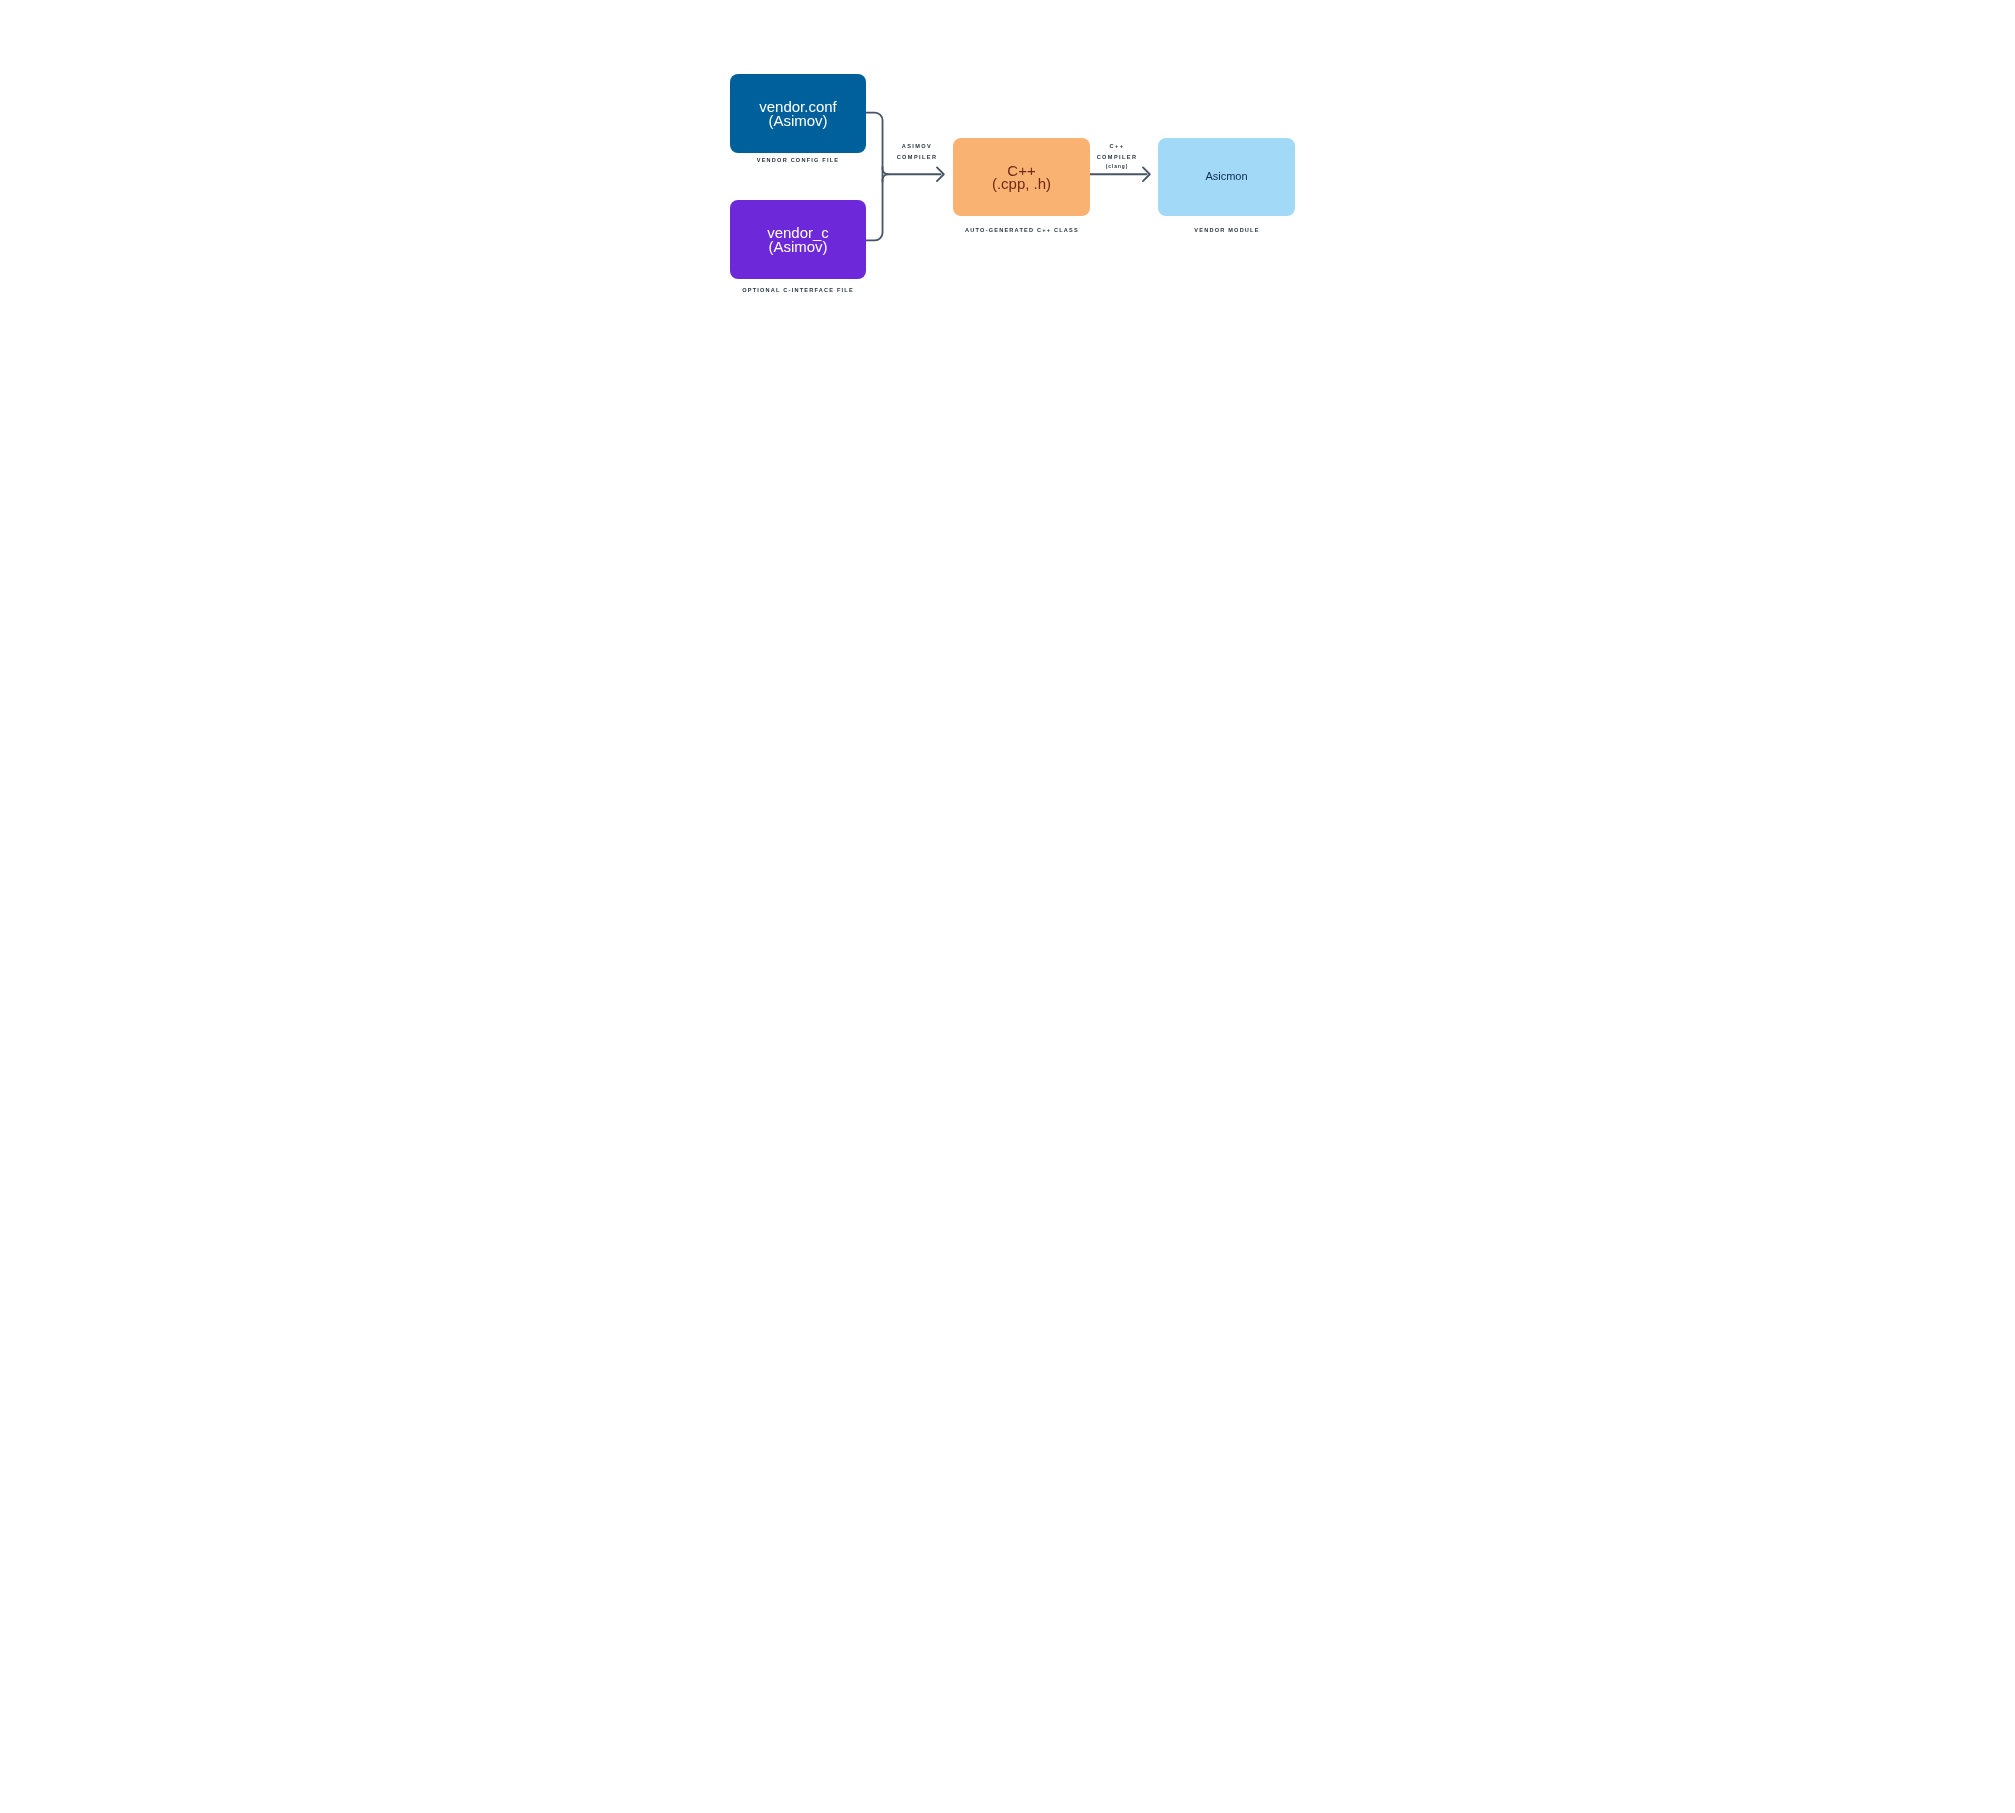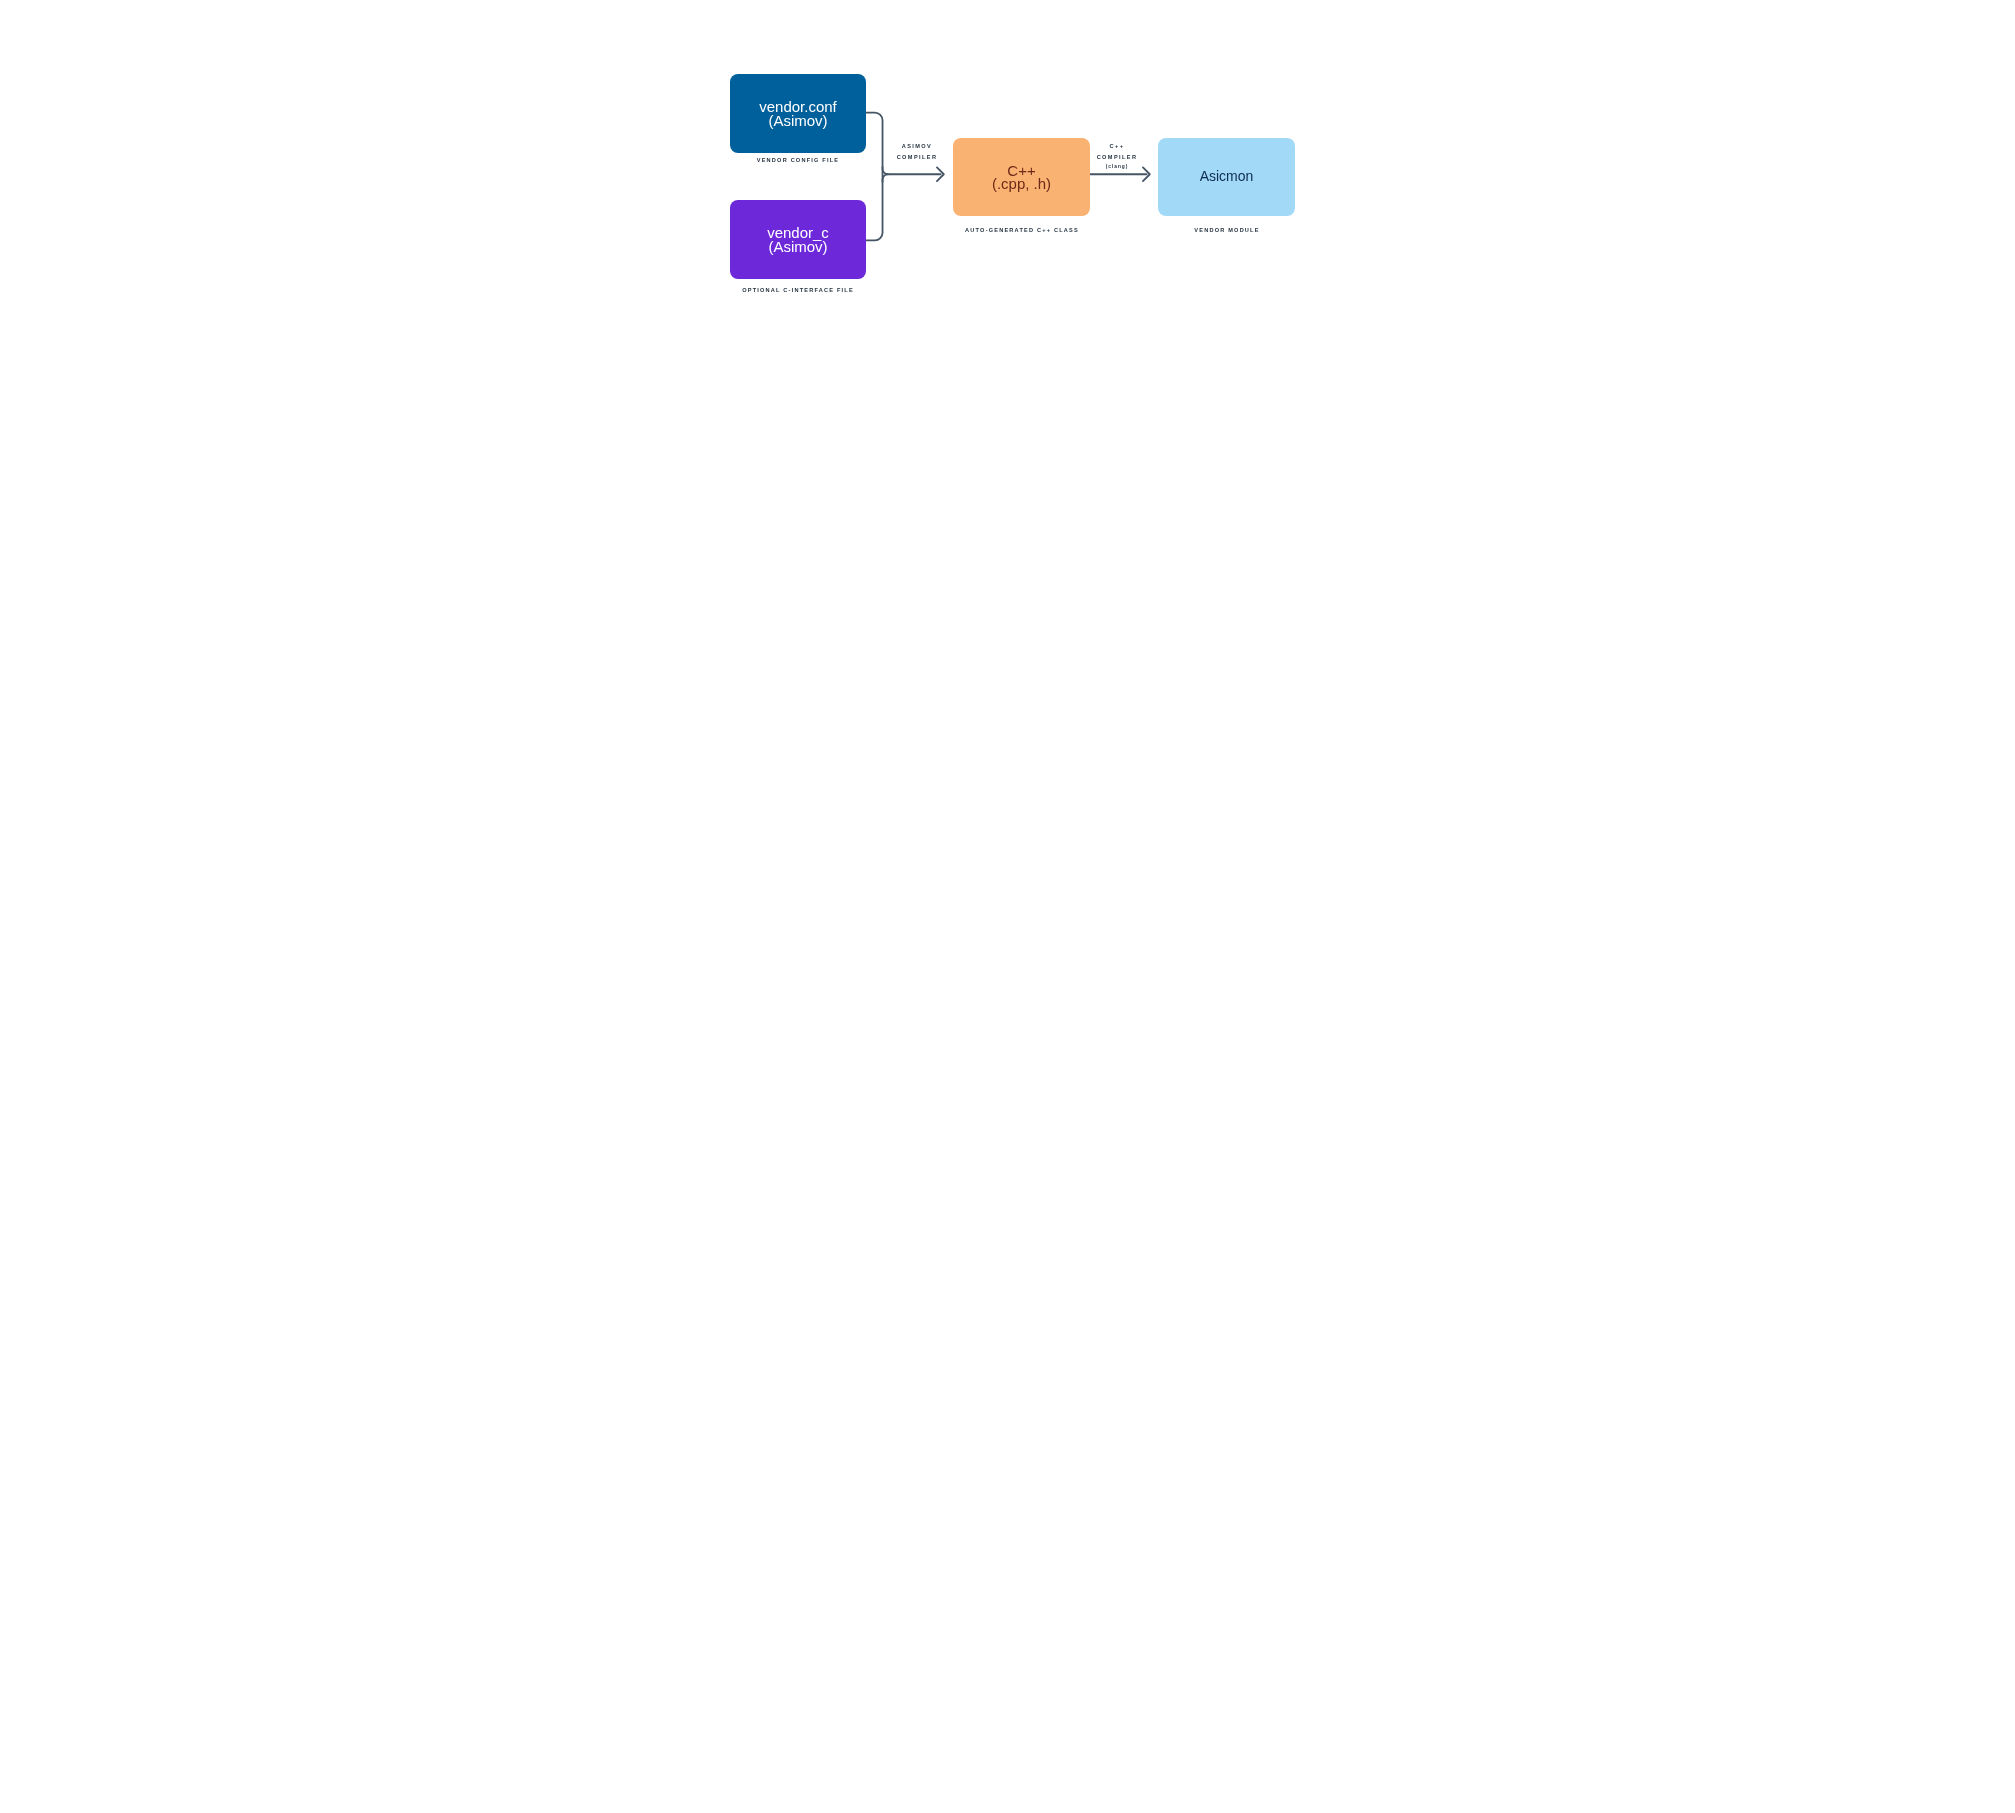--- a/index.html
+++ b/index.html
@@ -12,21 +12,21 @@
   .node{
     position:absolute;display:flex;flex-direction:column;
     align-items:center;justify-content:center;
     border-radius:8px;text-align:center;
   }
   .node .node-line{display:block;font-size:15px;line-height:13.3px;font-weight:400;}
   .node-vendor-conf{left:45px;top:74px;width:136px;height:79px;}
   .node-vendor-c{left:45px;top:200px;width:136px;height:79px;}
   .node-cpp-class{left:268px;top:138px;width:137px;height:78px;}
   .node-asicmon{left:473px;top:138px;width:137px;height:78px;}
-  .node-asicmon .node-line{font-size:14px;}
+  .node-asicmon .node-line{font-size:11px;}
   .caption{
     position:absolute;transform:translateX(-50%);
     font-weight:700;font-size:5.6px;letter-spacing:1.2px;
     line-height:10.5px;text-align:center;white-space:nowrap;
   }
   .cap-vendor-conf{left:113px;top:155px;}
   .cap-vendor-c{left:113px;top:285px;}
   .cap-cpp-class{left:337px;top:225px;}
   .cap-asicmon{left:542px;top:225px;}
   .arrow-label{

